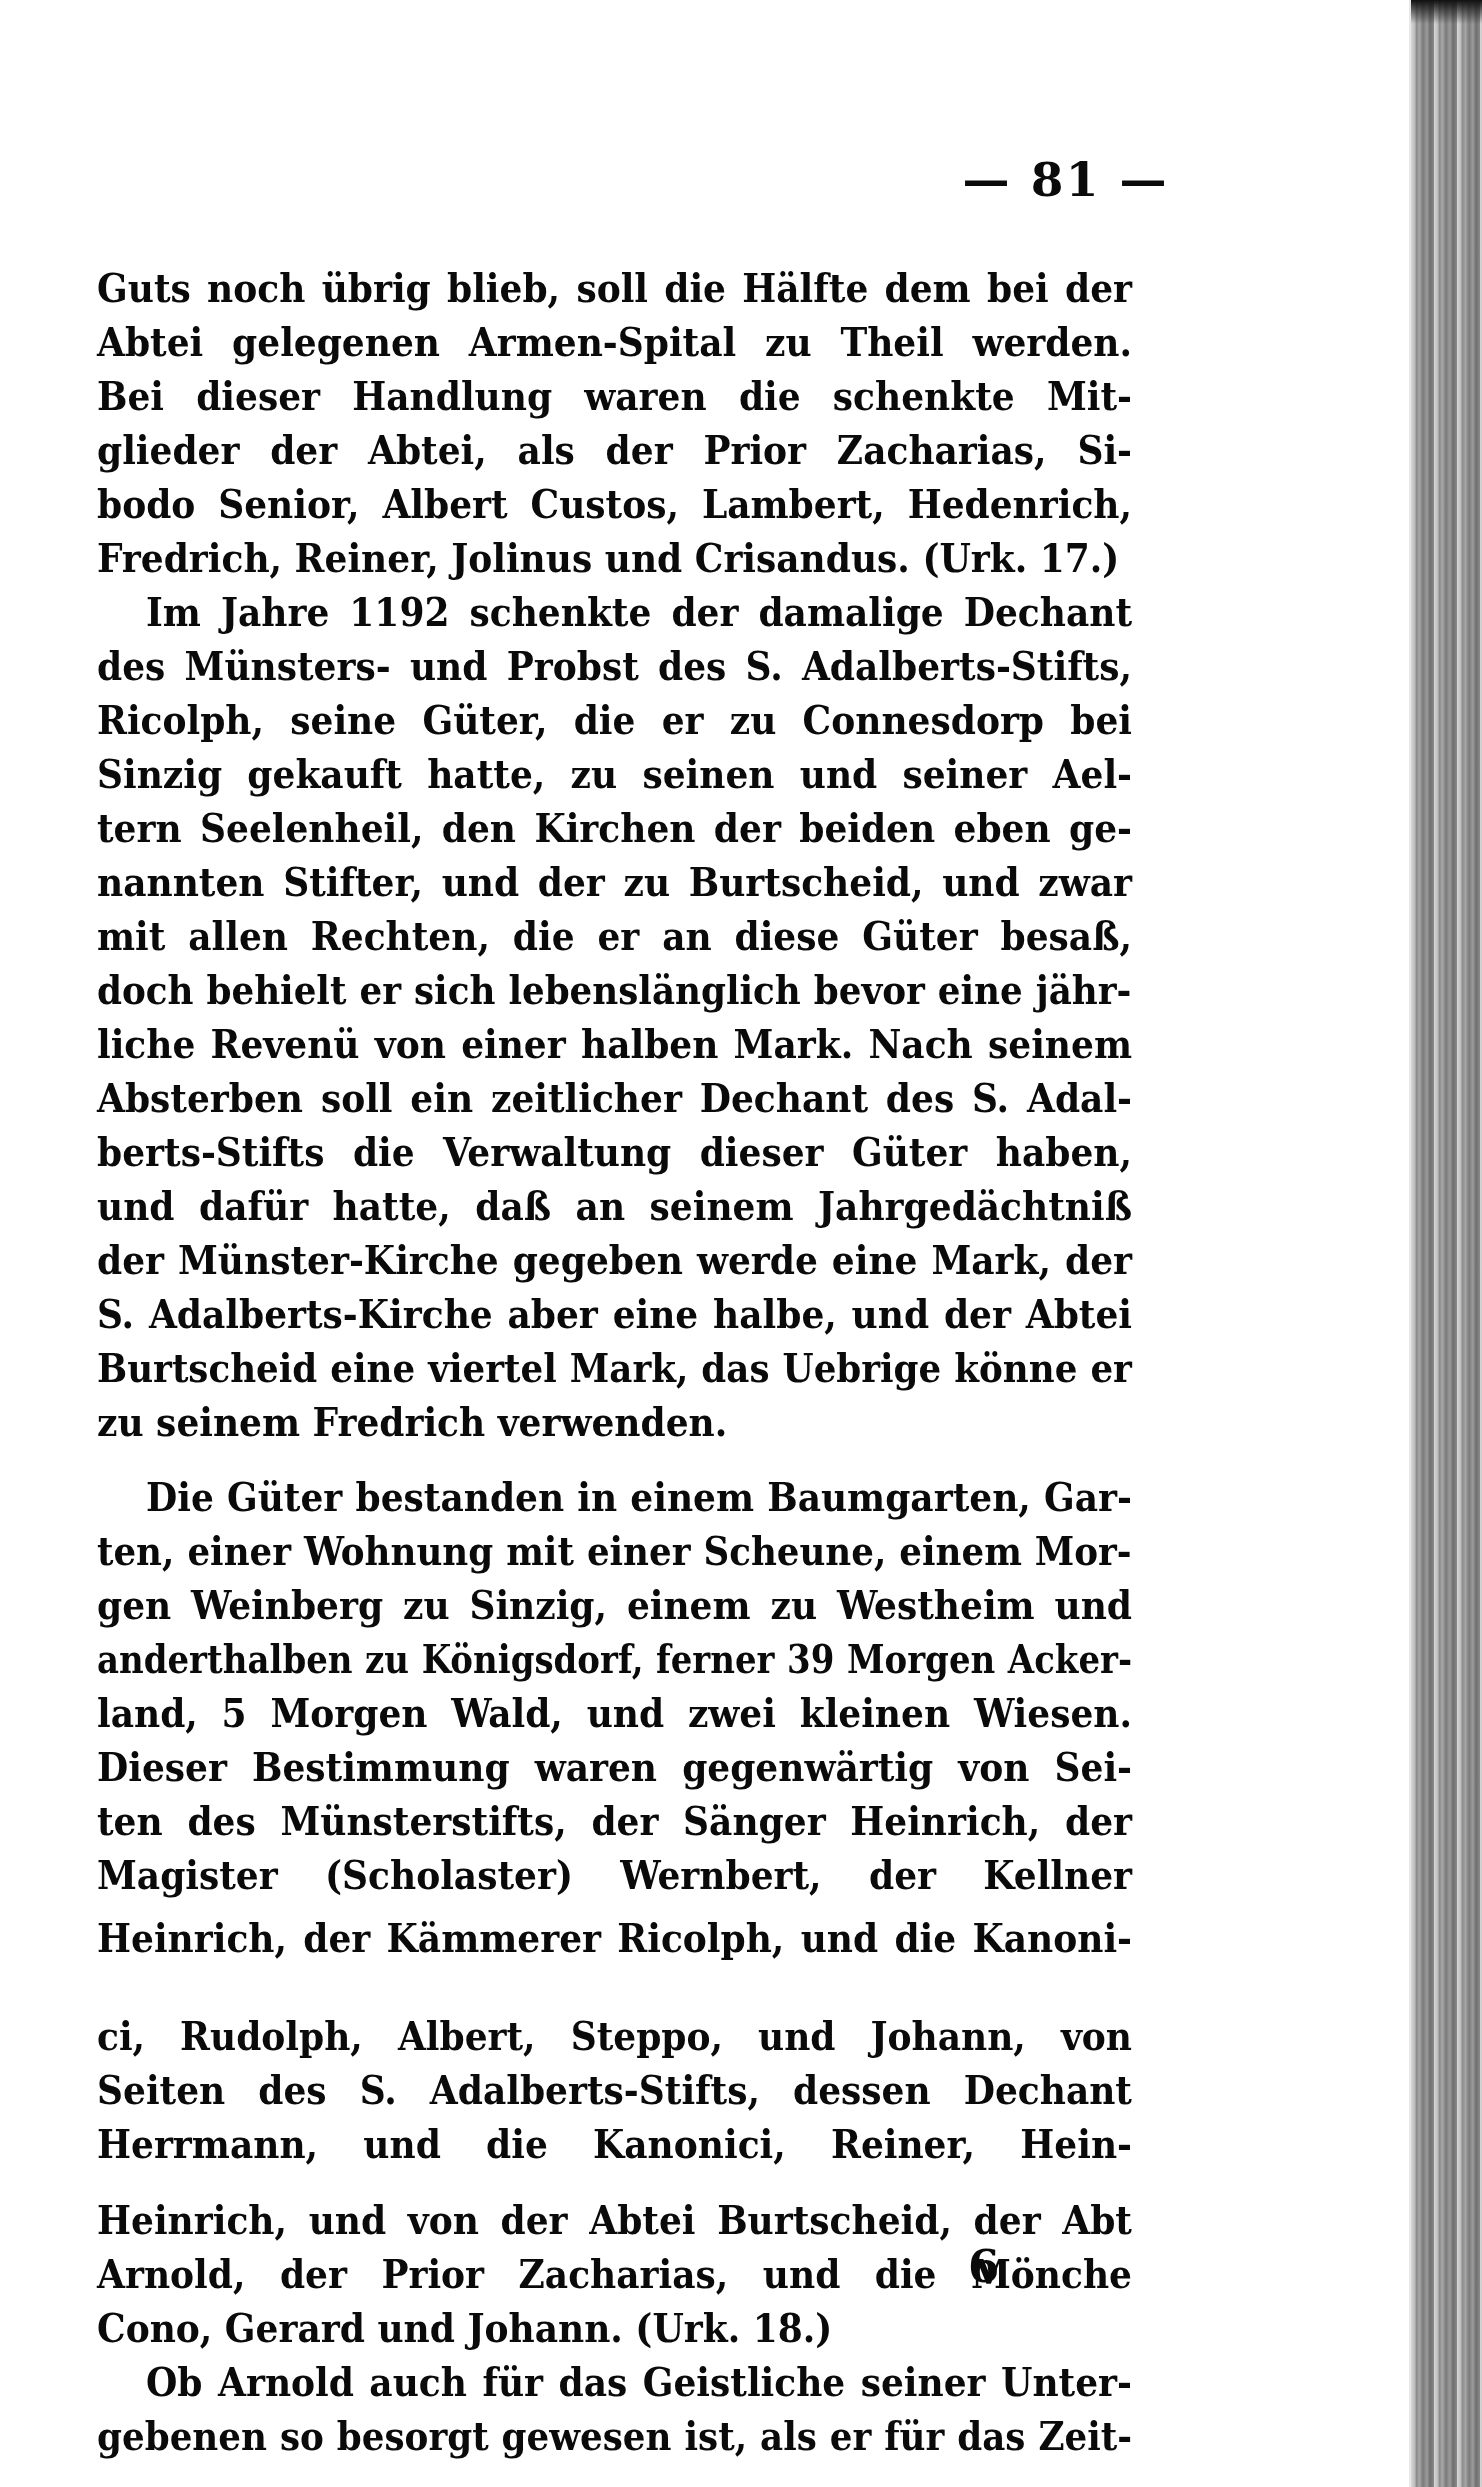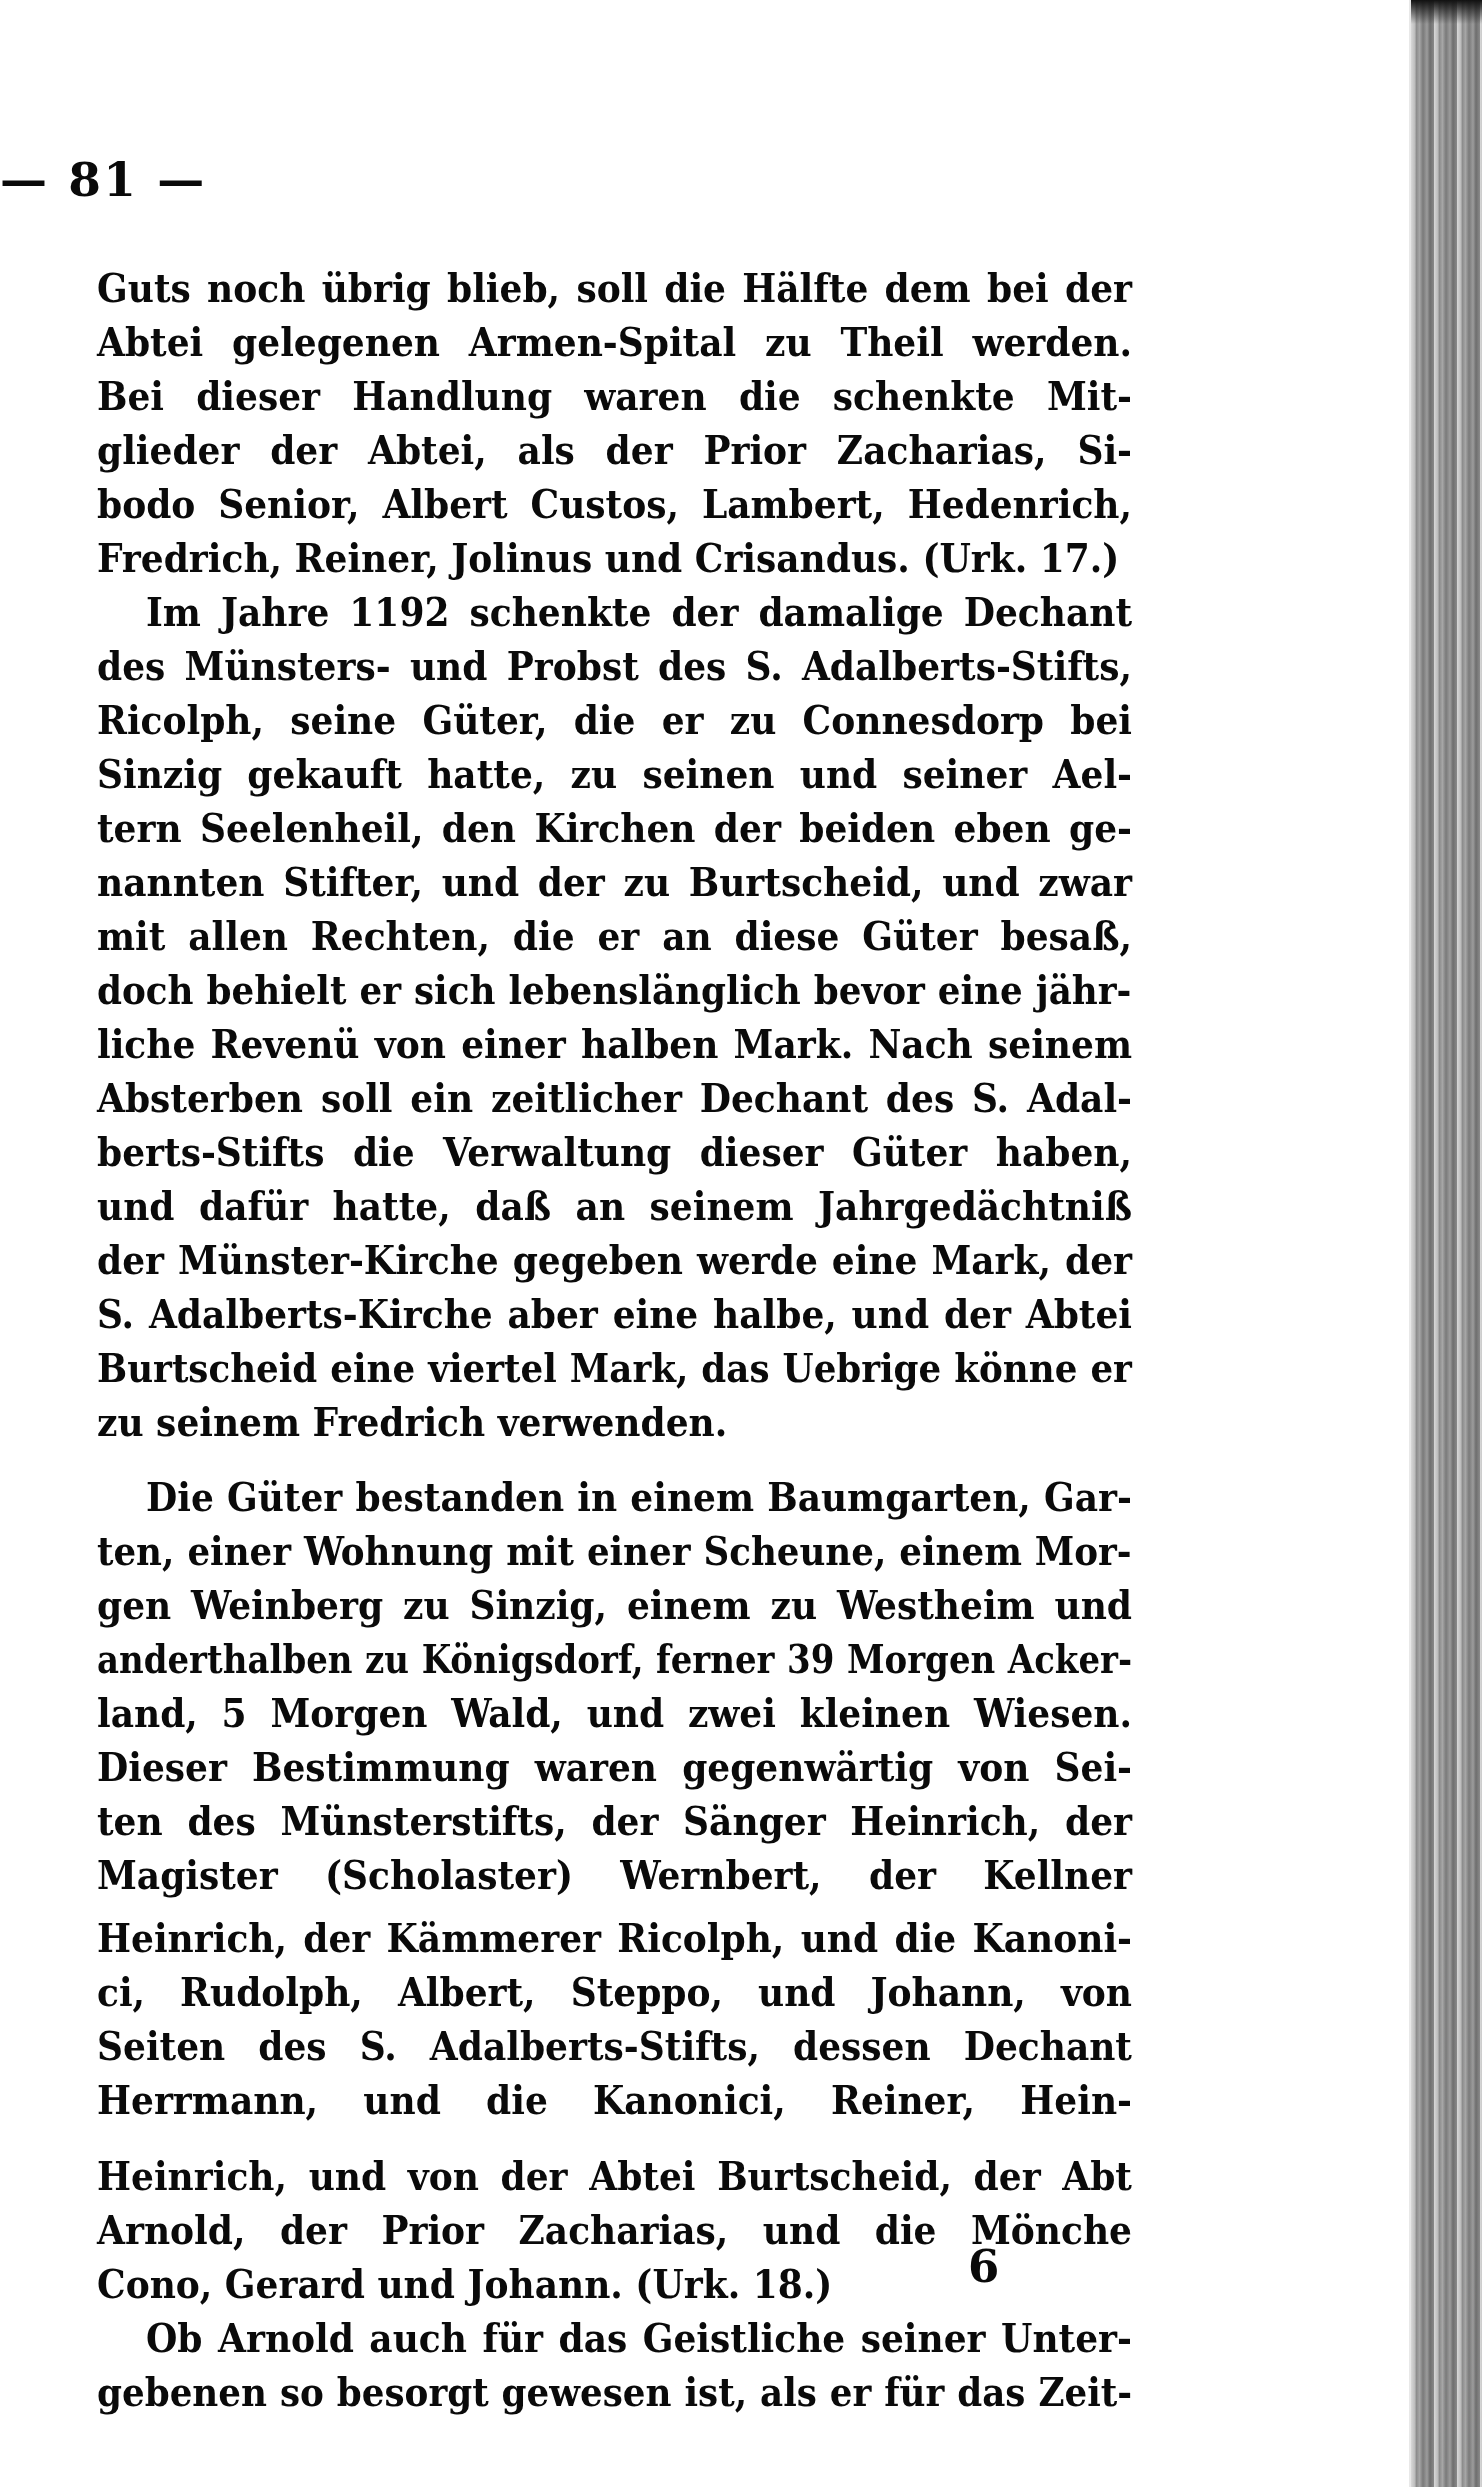--- a/index.html
+++ b/index.html
@@ -18,21 +18,21 @@
     background: repeating-linear-gradient(90deg,
       #d8d8d8 0px, #bdbdbd 3.7px, #8d8d8d 5.5px, #a6a6a6 8.5px,
       #7a7a7a 12px, #9c9c9c 16px, #6e6e6e 19px, #8a8a8a 23px);
     border-left: 2.4px solid #e8e8e8;
   }
   .page-edge::before {
     content: ""; position: absolute; left: 0; top: 0; right: 0; height: 24px;
     background: linear-gradient(180deg, #111 0%, rgba(0,0,0,0) 100%);
   }
   .page-number {
-    position: absolute; top: 152px; left: 0; width: 1169px; text-align: left;
+    position: absolute; top: 152px; left: 0; width: 1169px; text-align: right;
     font-size: 47px; font-weight: bold; letter-spacing: 2.4px;
   }
   .text-block {
     position: absolute; left: 97px; top: 261px; width: 1035px;
   }
   .line {
     display: block; height: 54px; line-height: 54px;
     font-size: 40px; font-weight: bold;
     white-space: nowrap; text-align: justify; text-align-last: justify;
     font-stretch: condensed;
@@ -81,21 +81,21 @@
 
     <span class="line indent gap-before" style="display: block; width: auto;">Die Güter bestanden in einem Baumgarten, Gar-</span>
     <span class="line" style="display: block; width: 1045px; transform: scaleX(0.9901);">ten, einer Wohnung mit einer Scheune, einem Mor-</span>
     <span class="line" style="display: block; width: auto;">gen Weinberg zu Sinzig, einem zu Westheim und</span>
     <span class="line" style="display: block; width: 1096px; transform: scaleX(0.9444);">anderthalben zu Königsdorf, ferner 39 Morgen Acker-</span>
     <span class="line" style="display: block; width: auto;">land, 5 Morgen Wald, und zwei kleinen Wiesen.</span>
     <span class="line" style="display: block; width: auto;">Dieser Bestimmung waren gegenwärtig von Sei-</span>
     <span class="line" style="display: block; width: auto;">ten des Münsterstifts, der Sänger Heinrich, der</span>
     <span class="line" style="display: block; width: auto;">Magister (Scholaster) Wernbert, der Kellner</span>
     <span class="line" style="display: block; width: auto; margin-top: 9px;">Heinrich, der Kämmerer Ricolph, und die Kanoni-</span>
-    <span class="line" style="display: block; width: auto;">ci, Rudolph, Albert, Steppo, und Johann, von</span>
+    <span class="line" style="display: block; width: auto; margin-top: 44px;">ci, Rudolph, Albert, Steppo, und Johann, von</span>
     <span class="line" style="display: block; width: auto;">Seiten des S. Adalberts-Stifts, dessen Dechant</span>
     <span class="line" style="display: block; width: auto;">Herrmann, und die Kanonici, Reiner, Hein-</span>
     <span class="line" style="display: block; width: auto; margin-top: 22px;">Heinrich, und von der Abtei Burtscheid, der Abt</span>
     <span class="line" style="display: block; width: auto;">Arnold, der Prior Zacharias, und die Mönche</span>
     <span class="line last" style="display: block; width: auto;">Cono, Gerard und Johann. (Urk. 18.)</span>
 
     <span class="line indent" style="display: block; width: auto;">Ob Arnold auch für das Geistliche seiner Unter-</span>
     <span class="line" style="display: block; width: 1043px; transform: scaleX(0.9924);">gebenen so besorgt gewesen ist, als er für das Zeit-</span>
   </div>
 

